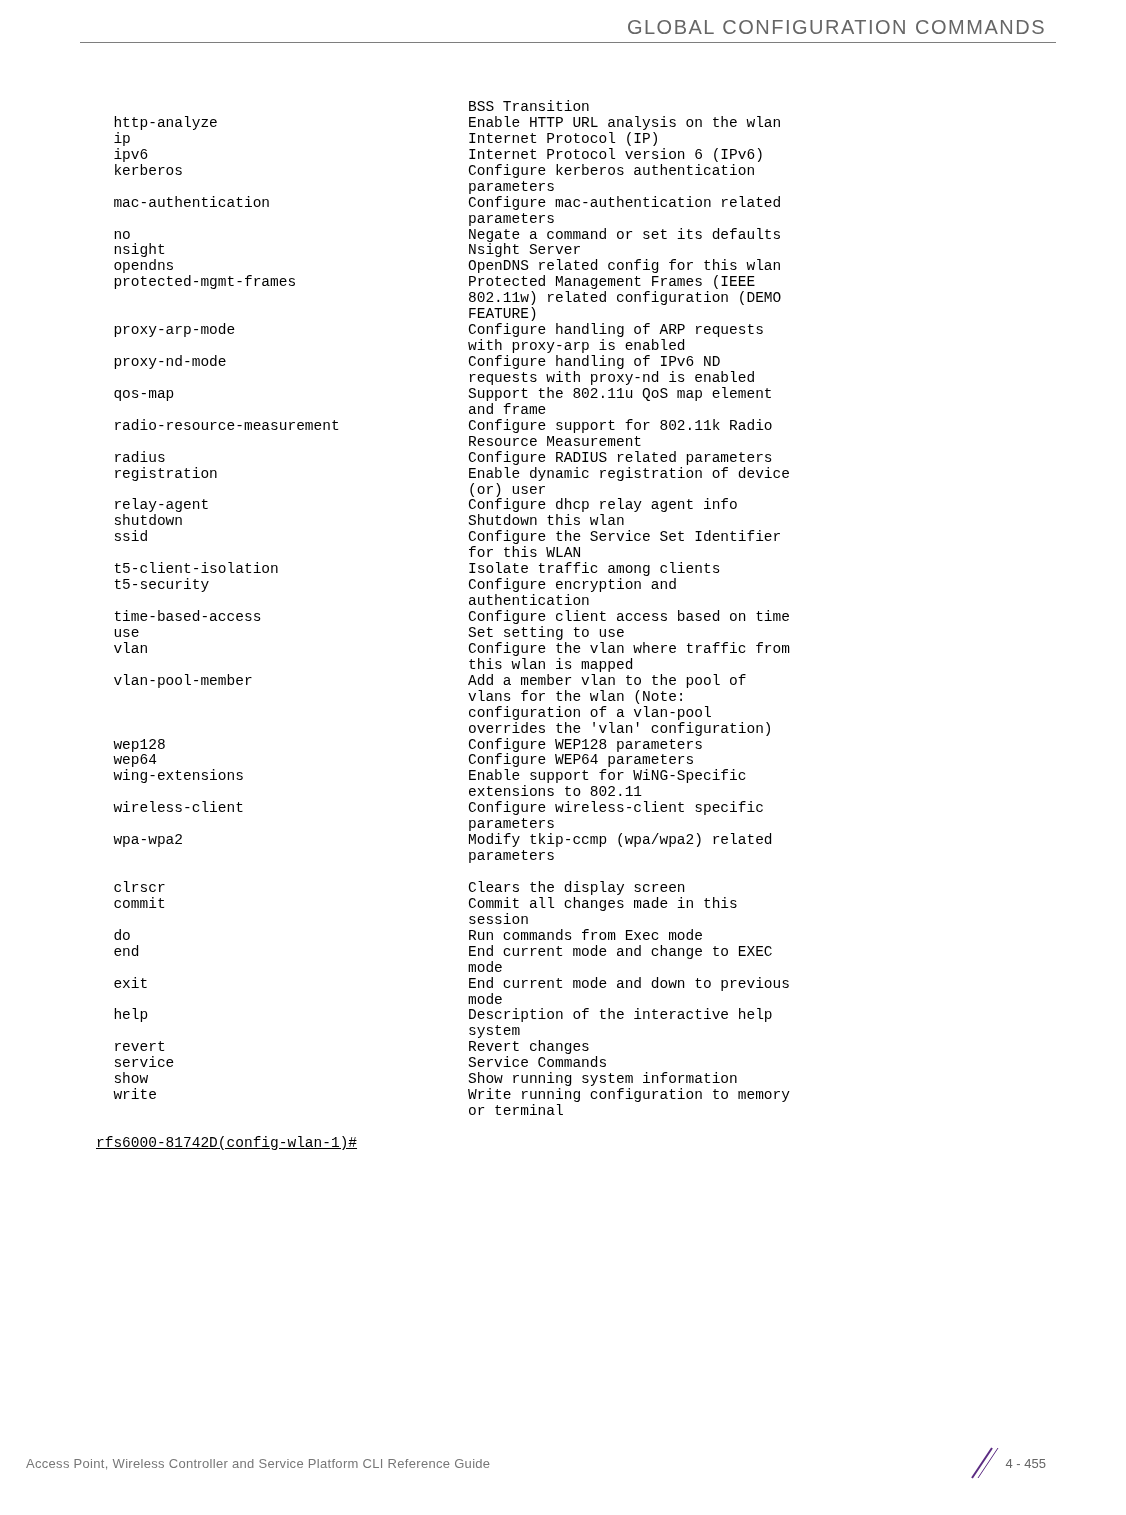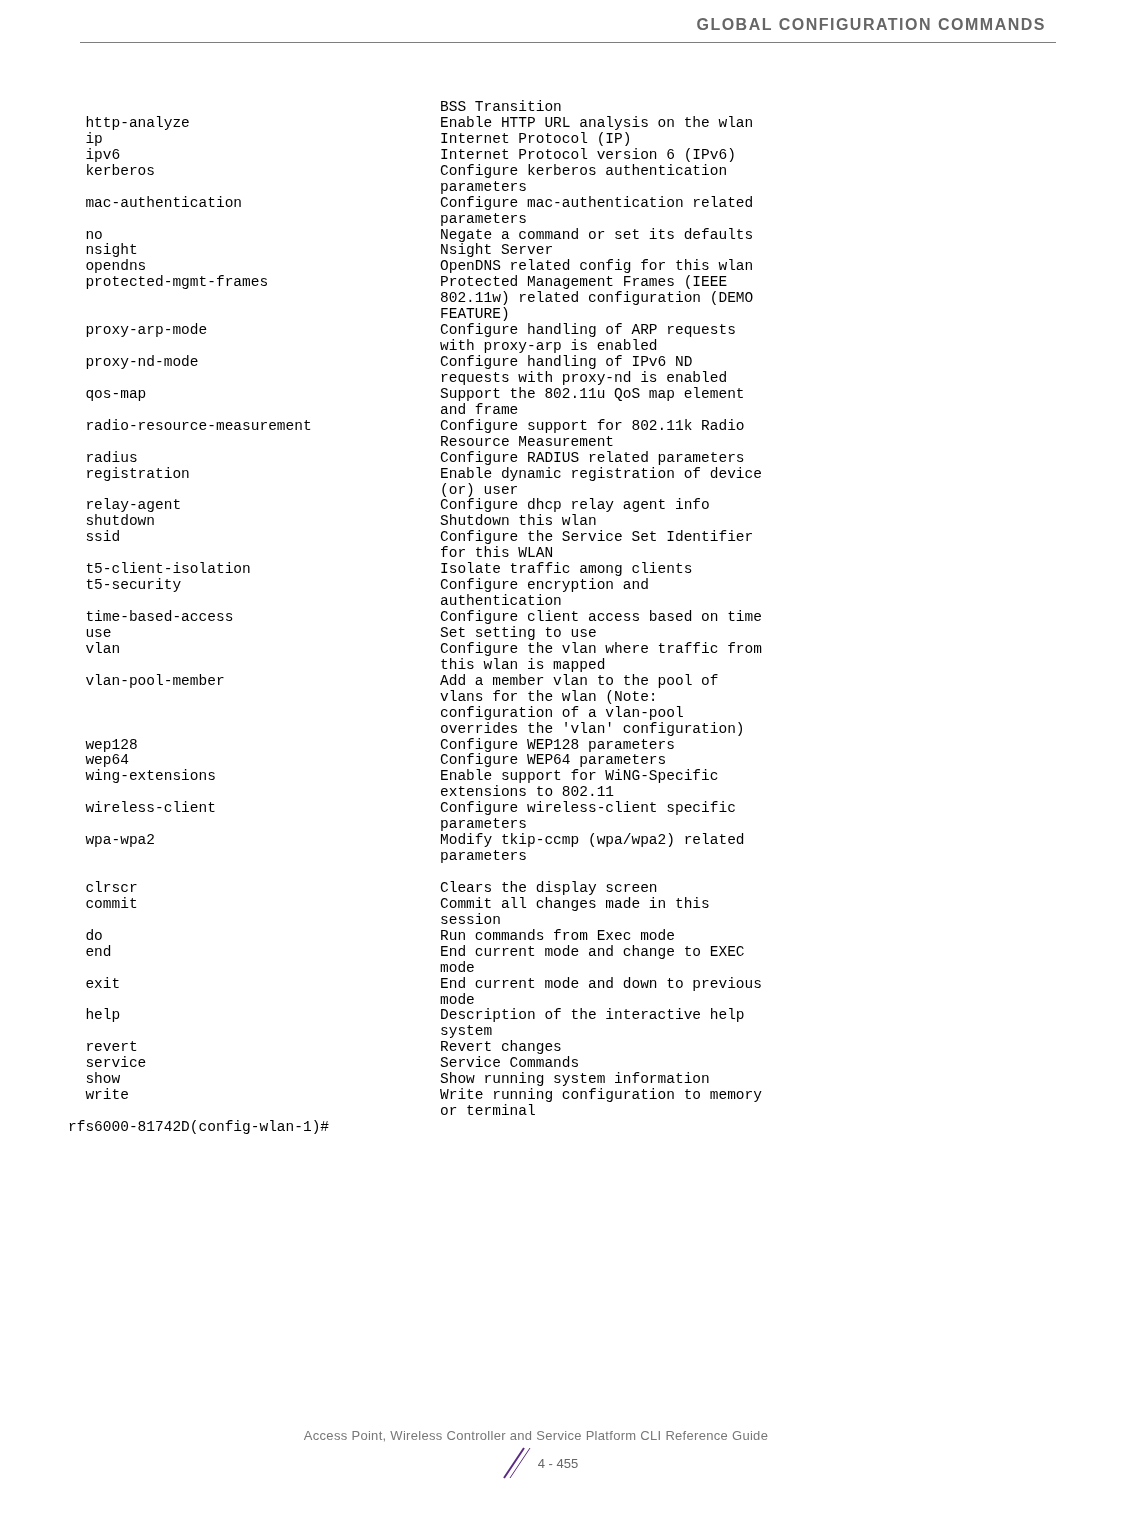--- a/index.html
+++ b/index.html
@@ -13,35 +13,35 @@
   .page {
     width: 1126px;
     min-height: 1515px;
     position: relative;
     box-sizing: border-box;
   }
   .header-right {
     position: absolute;
     top: 16px;
     right: 80px;
-    font-size: 16px;
+    font-size: 20px;
     letter-spacing: 1.5px;
     color: #666666;
-    font-weight: 700;
+    font-weight: 400;
   }
   .header-line {
     position: absolute;
     left: 80px;
     right: 70px;
     top: 42px;
     border-top: 1px solid #7e7e7e;
   }
   .content {
     padding-top: 100px;
-    padding-left: 68px;
+    padding-left: 96px;
     padding-right: 80px;
   }
   .cmd-table {
     font-family: "Courier New", Courier, monospace;
     font-size: 14.5px;
     line-height: 1.1;
     white-space: pre;
     color: #000;
   }
   .cmd-row {
@@ -58,21 +58,20 @@
   .footer {
     position: absolute;
     bottom: 32px;
     left: 26px;
     right: 80px;
     display: flex;
     justify-content: space-between;
     align-items: center;
     font-size: 13px;
     color: #777;
-    flex-direction: column;
   }
   .footer-left {
     letter-spacing: 0.3px;
   }
   .footer-right {
     display: flex;
     align-items: center;
     color: #666;
     text-align: center;
   }
@@ -89,21 +88,21 @@
 </style>
 </head>
 <body>
 
 <div class="page">
   <div class="header-right">GLOBAL CONFIGURATION COMMANDS</div>
   <div class="header-line"></div>
 
   <div class="content">
     <div class="cmd-table" id="cmd-table"><div class="cmd-row"><div class="cmd-cell-left">  </div><div class="cmd-cell-right">BSS Transition</div></div><div class="cmd-row"><div class="cmd-cell-left">  http-analyze</div><div class="cmd-cell-right">Enable HTTP URL analysis on the wlan</div></div><div class="cmd-row"><div class="cmd-cell-left">  ip</div><div class="cmd-cell-right">Internet Protocol (IP)</div></div><div class="cmd-row"><div class="cmd-cell-left">  ipv6</div><div class="cmd-cell-right">Internet Protocol version 6 (IPv6)</div></div><div class="cmd-row"><div class="cmd-cell-left">  kerberos</div><div class="cmd-cell-right">Configure kerberos authentication</div></div><div class="cmd-row"><div class="cmd-cell-left"></div><div class="cmd-cell-right">parameters</div></div><div class="cmd-row"><div class="cmd-cell-left">  mac-authentication</div><div class="cmd-cell-right">Configure mac-authentication related</div></div><div class="cmd-row"><div class="cmd-cell-left"></div><div class="cmd-cell-right">parameters</div></div><div class="cmd-row"><div class="cmd-cell-left">  no</div><div class="cmd-cell-right">Negate a command or set its defaults</div></div><div class="cmd-row"><div class="cmd-cell-left">  nsight</div><div class="cmd-cell-right">Nsight Server</div></div><div class="cmd-row"><div class="cmd-cell-left">  opendns</div><div class="cmd-cell-right">OpenDNS related config for this wlan</div></div><div class="cmd-row"><div class="cmd-cell-left">  protected-mgmt-frames</div><div class="cmd-cell-right">Protected Management Frames (IEEE</div></div><div class="cmd-row"><div class="cmd-cell-left"></div><div class="cmd-cell-right">802.11w) related configuration (DEMO</div></div><div class="cmd-row"><div class="cmd-cell-left"></div><div class="cmd-cell-right">FEATURE)</div></div><div class="cmd-row"><div class="cmd-cell-left">  proxy-arp-mode</div><div class="cmd-cell-right">Configure handling of ARP requests</div></div><div class="cmd-row"><div class="cmd-cell-left"></div><div class="cmd-cell-right">with proxy-arp is enabled</div></div><div class="cmd-row"><div class="cmd-cell-left">  proxy-nd-mode</div><div class="cmd-cell-right">Configure handling of IPv6 ND</div></div><div class="cmd-row"><div class="cmd-cell-left"></div><div class="cmd-cell-right">requests with proxy-nd is enabled</div></div><div class="cmd-row"><div class="cmd-cell-left">  qos-map</div><div class="cmd-cell-right">Support the 802.11u QoS map element</div></div><div class="cmd-row"><div class="cmd-cell-left"></div><div class="cmd-cell-right">and frame</div></div><div class="cmd-row"><div class="cmd-cell-left">  radio-resource-measurement</div><div class="cmd-cell-right">Configure support for 802.11k Radio</div></div><div class="cmd-row"><div class="cmd-cell-left"></div><div class="cmd-cell-right">Resource Measurement</div></div><div class="cmd-row"><div class="cmd-cell-left">  radius</div><div class="cmd-cell-right">Configure RADIUS related parameters</div></div><div class="cmd-row"><div class="cmd-cell-left">  registration</div><div class="cmd-cell-right">Enable dynamic registration of device</div></div><div class="cmd-row"><div class="cmd-cell-left"></div><div class="cmd-cell-right">(or) user</div></div><div class="cmd-row"><div class="cmd-cell-left">  relay-agent</div><div class="cmd-cell-right">Configure dhcp relay agent info</div></div><div class="cmd-row"><div class="cmd-cell-left">  shutdown</div><div class="cmd-cell-right">Shutdown this wlan</div></div><div class="cmd-row"><div class="cmd-cell-left">  ssid</div><div class="cmd-cell-right">Configure the Service Set Identifier</div></div><div class="cmd-row"><div class="cmd-cell-left"></div><div class="cmd-cell-right">for this WLAN</div></div><div class="cmd-row"><div class="cmd-cell-left">  t5-client-isolation</div><div class="cmd-cell-right">Isolate traffic among clients</div></div><div class="cmd-row"><div class="cmd-cell-left">  t5-security</div><div class="cmd-cell-right">Configure encryption and</div></div><div class="cmd-row"><div class="cmd-cell-left"></div><div class="cmd-cell-right">authentication</div></div><div class="cmd-row"><div class="cmd-cell-left">  time-based-access</div><div class="cmd-cell-right">Configure client access based on time</div></div><div class="cmd-row"><div class="cmd-cell-left">  use</div><div class="cmd-cell-right">Set setting to use</div></div><div class="cmd-row"><div class="cmd-cell-left">  vlan</div><div class="cmd-cell-right">Configure the vlan where traffic from</div></div><div class="cmd-row"><div class="cmd-cell-left"></div><div class="cmd-cell-right">this wlan is mapped</div></div><div class="cmd-row"><div class="cmd-cell-left">  vlan-pool-member</div><div class="cmd-cell-right">Add a member vlan to the pool of</div></div><div class="cmd-row"><div class="cmd-cell-left"></div><div class="cmd-cell-right">vlans for the wlan (Note:</div></div><div class="cmd-row"><div class="cmd-cell-left"></div><div class="cmd-cell-right">configuration of a vlan-pool</div></div><div class="cmd-row"><div class="cmd-cell-left"></div><div class="cmd-cell-right">overrides the 'vlan' configuration)</div></div><div class="cmd-row"><div class="cmd-cell-left">  wep128</div><div class="cmd-cell-right">Configure WEP128 parameters</div></div><div class="cmd-row"><div class="cmd-cell-left">  wep64</div><div class="cmd-cell-right">Configure WEP64 parameters</div></div><div class="cmd-row"><div class="cmd-cell-left">  wing-extensions</div><div class="cmd-cell-right">Enable support for WiNG-Specific</div></div><div class="cmd-row"><div class="cmd-cell-left"></div><div class="cmd-cell-right">extensions to 802.11</div></div><div class="cmd-row"><div class="cmd-cell-left">  wireless-client</div><div class="cmd-cell-right">Configure wireless-client specific</div></div><div class="cmd-row"><div class="cmd-cell-left"></div><div class="cmd-cell-right">parameters</div></div><div class="cmd-row"><div class="cmd-cell-left">  wpa-wpa2</div><div class="cmd-cell-right">Modify tkip-ccmp (wpa/wpa2) related</div></div><div class="cmd-row"><div class="cmd-cell-left"></div><div class="cmd-cell-right">parameters</div></div><div class="cmd-row"><div class="cmd-cell-left">  </div><div class="cmd-cell-right"></div></div><div class="cmd-row"><div class="cmd-cell-left">  clrscr</div><div class="cmd-cell-right">Clears the display screen</div></div><div class="cmd-row"><div class="cmd-cell-left">  commit</div><div class="cmd-cell-right">Commit all changes made in this</div></div><div class="cmd-row"><div class="cmd-cell-left"></div><div class="cmd-cell-right">session</div></div><div class="cmd-row"><div class="cmd-cell-left">  do</div><div class="cmd-cell-right">Run commands from Exec mode</div></div><div class="cmd-row"><div class="cmd-cell-left">  end</div><div class="cmd-cell-right">End current mode and change to EXEC</div></div><div class="cmd-row"><div class="cmd-cell-left"></div><div class="cmd-cell-right">mode</div></div><div class="cmd-row"><div class="cmd-cell-left">  exit</div><div class="cmd-cell-right">End current mode and down to previous</div></div><div class="cmd-row"><div class="cmd-cell-left"></div><div class="cmd-cell-right">mode</div></div><div class="cmd-row"><div class="cmd-cell-left">  help</div><div class="cmd-cell-right">Description of the interactive help</div></div><div class="cmd-row"><div class="cmd-cell-left"></div><div class="cmd-cell-right">system</div></div><div class="cmd-row"><div class="cmd-cell-left">  revert</div><div class="cmd-cell-right">Revert changes</div></div><div class="cmd-row"><div class="cmd-cell-left">  service</div><div class="cmd-cell-right">Service Commands</div></div><div class="cmd-row"><div class="cmd-cell-left">  show</div><div class="cmd-cell-right">Show running system information</div></div><div class="cmd-row"><div class="cmd-cell-left">  write</div><div class="cmd-cell-right">Write running configuration to memory</div></div><div class="cmd-row"><div class="cmd-cell-left"></div><div class="cmd-cell-right">or terminal</div></div></div>
-    <div class="cmd-table" style="margin-top:0;">rfs6000-81742D(config-wlan-1)#</div>
+    <div class="cmd-table" style="margin-top:16px;text-decoration:underline;">rfs6000-81742D(config-wlan-1)#</div>
   </div>
 
   <div class="footer">
     <div class="footer-left">Access Point, Wireless Controller and Service Platform CLI Reference Guide</div>
     <div class="footer-right">
       <span class="slash-icon">
         <svg viewBox="0 0 40 40">
           <line x1="10" y1="35" x2="30" y2="5" stroke="#5b2b82" stroke-width="2"></line>
           <line x1="16" y1="35" x2="36" y2="5" stroke="#5b2b82" stroke-width="1"></line>
         </svg>

